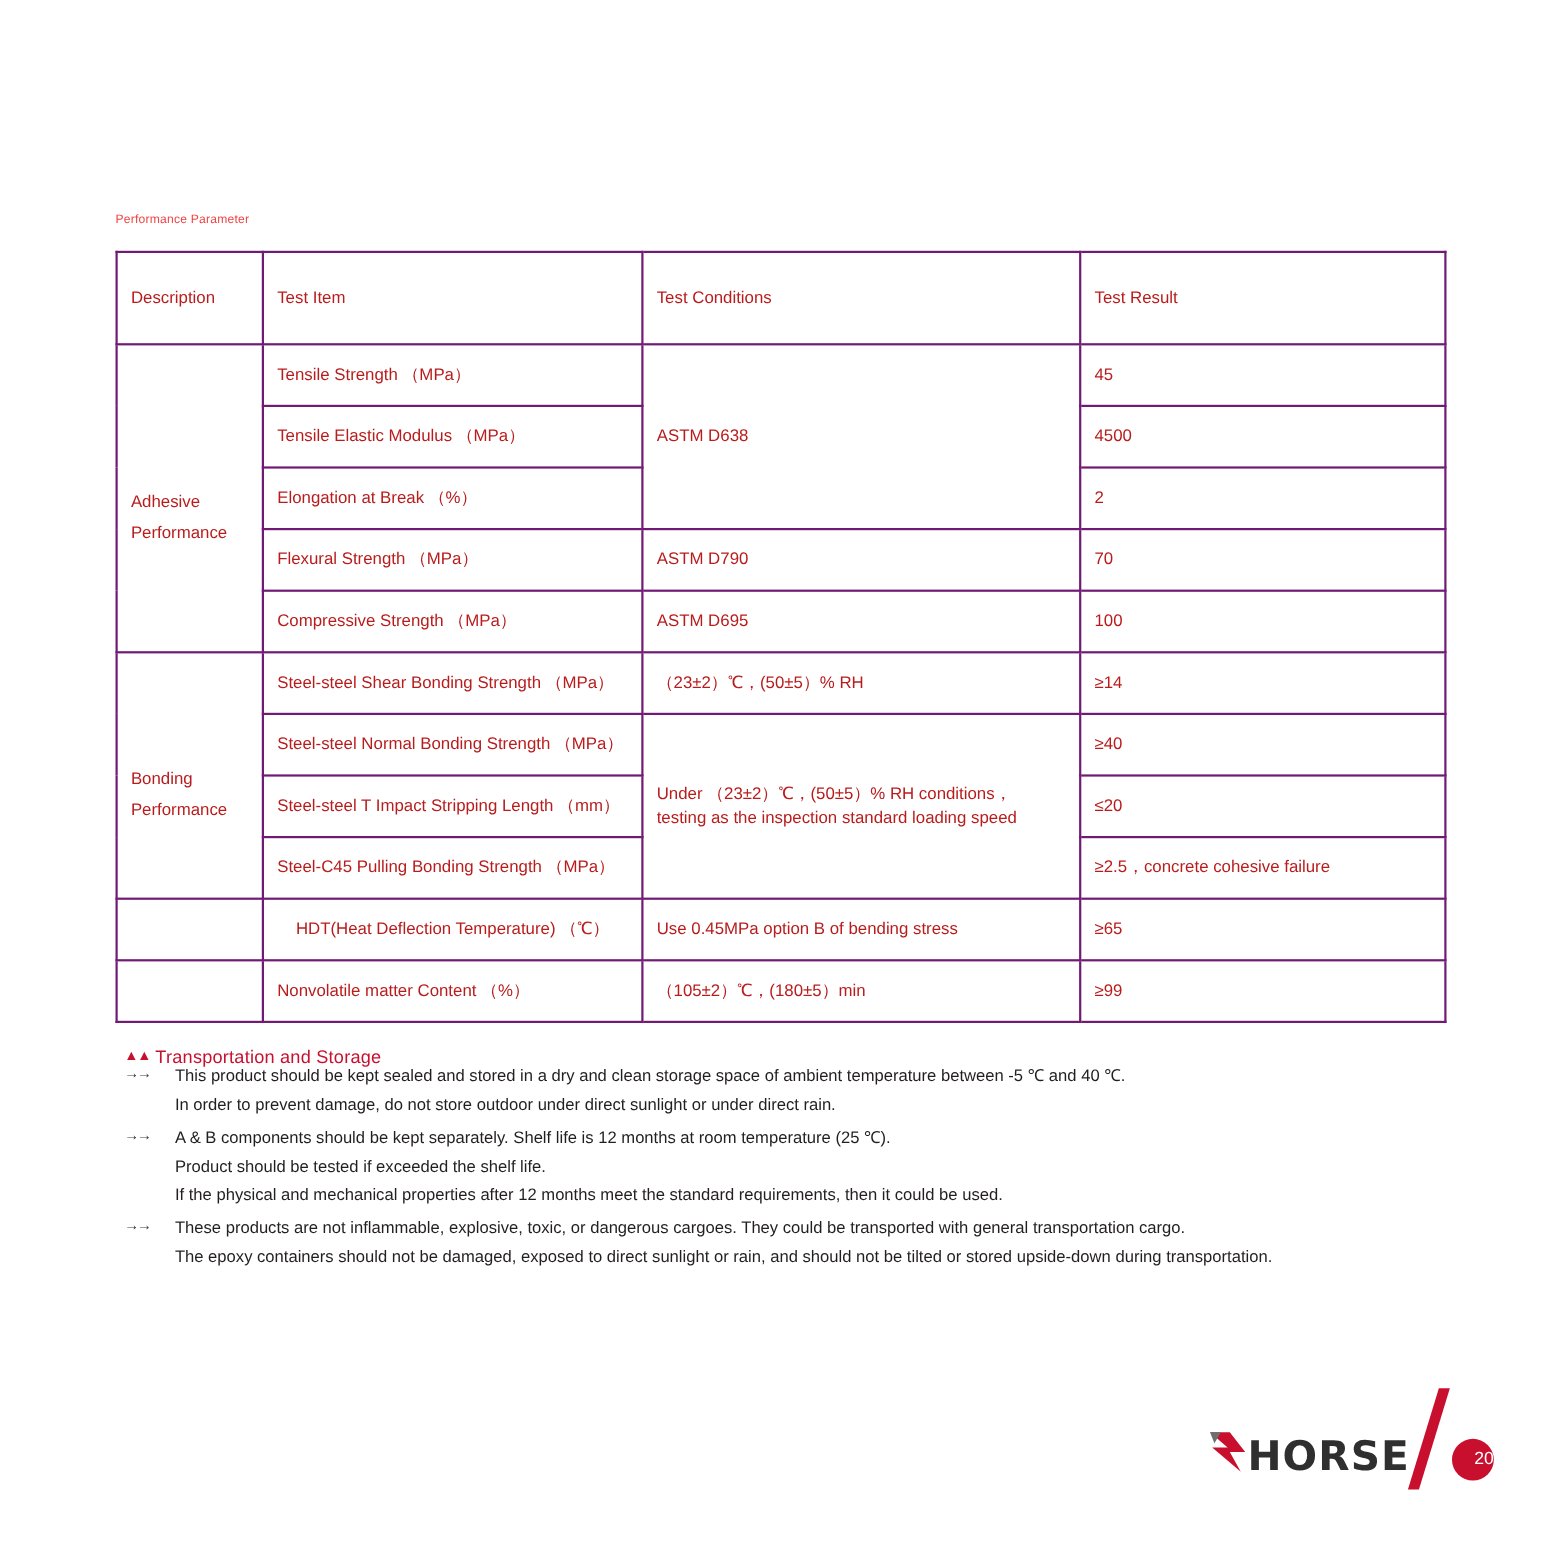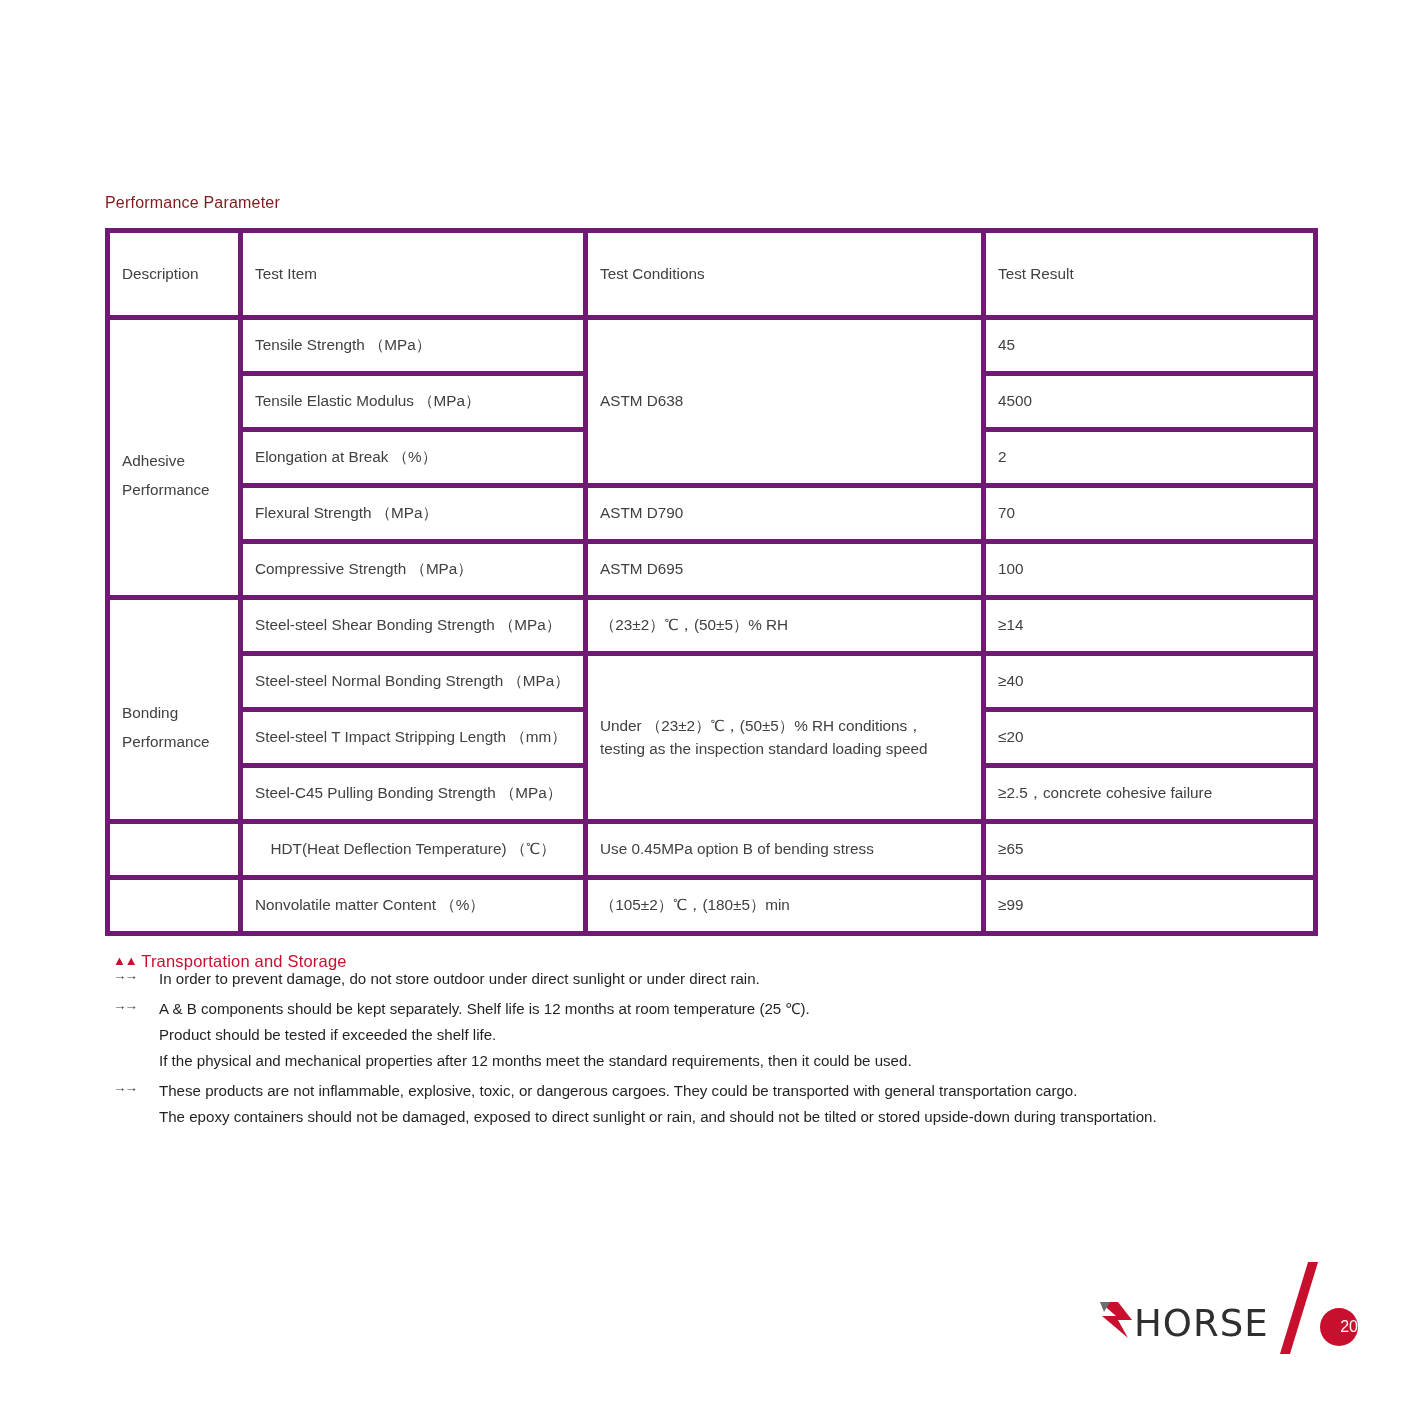--- a/index.html
+++ b/index.html
@@ -18,36 +18,36 @@
   .page {
     position: absolute;
     left: 0; top: 0;
     width: 1417px;
     height: 1418px;
   }
   .section-title {
     position: absolute;
     left: 105px;
     top: 194px;
-    font-size: 16px;
-    color: #7f1d1d;
+    font-size: 11px;
+    color: #ef4444;
     letter-spacing: 0.2px;
   }
   table.perf {
     position: absolute;
     left: 105px;
     top: 228px;
     width: 1208px;
     border-collapse: collapse;
     table-layout: fixed;
   }
   table.perf td {
-    border: 5px solid #701a75;
+    border: 2px solid #701a75;
     font-size: 15.3px;
-    color: #404040;
+    color: #b91c1c;
     padding: 6px 12px;
     vertical-align: middle;
     line-height: 1.45;
   }
   td.head {
     height: 70px;
     vertical-align: middle;
   }
   td.desc {
     text-align: left;
@@ -119,21 +119,21 @@
     left: 1098px;
     top: 1268px;
     width: 260px;
     height: 100px;
   }
   .logo-text {
     position: absolute;
     left: 36px;
     top: 34px;
     font-family: "DejaVu Sans", sans-serif;
-    font-weight: normal;
+    font-weight: bold;
     font-size: 37px;
     letter-spacing: 1px;
     color: #2f2f2f;
   }
   .logo-mark {
     position: absolute;
     left: 0px;
     top: 30px;
     width: 40px;
     height: 42px;
@@ -260,20 +260,21 @@
   <div class="ts-heading">
     <span class="tri">▲▲</span>
     <span>Transportation and Storage</span>
   </div>
 
   <div class="ts-list">
 
     <div class="ts-item">
       <span class="ts-arrow">→→</span>
       <div class="ts-lines">
+        <div class="ts-line">This product should be kept sealed and stored in a dry and clean storage space of ambient temperature between -5 ℃ and 40 ℃.</div>
         <div class="ts-line">In order to prevent damage, do not store outdoor under direct sunlight or under direct rain.</div>
       </div>
     </div>
 
     <div class="ts-item">
       <span class="ts-arrow">→→</span>
       <div class="ts-lines">
         <div class="ts-line">A &amp; B components should be kept separately. Shelf life is 12 months at room temperature (25 ℃).</div>
         <div class="ts-line">Product should be tested if exceeded the shelf life.</div>
         <div class="ts-line">If the physical and mechanical properties after 12 months meet the standard requirements, then it could be used.</div>

